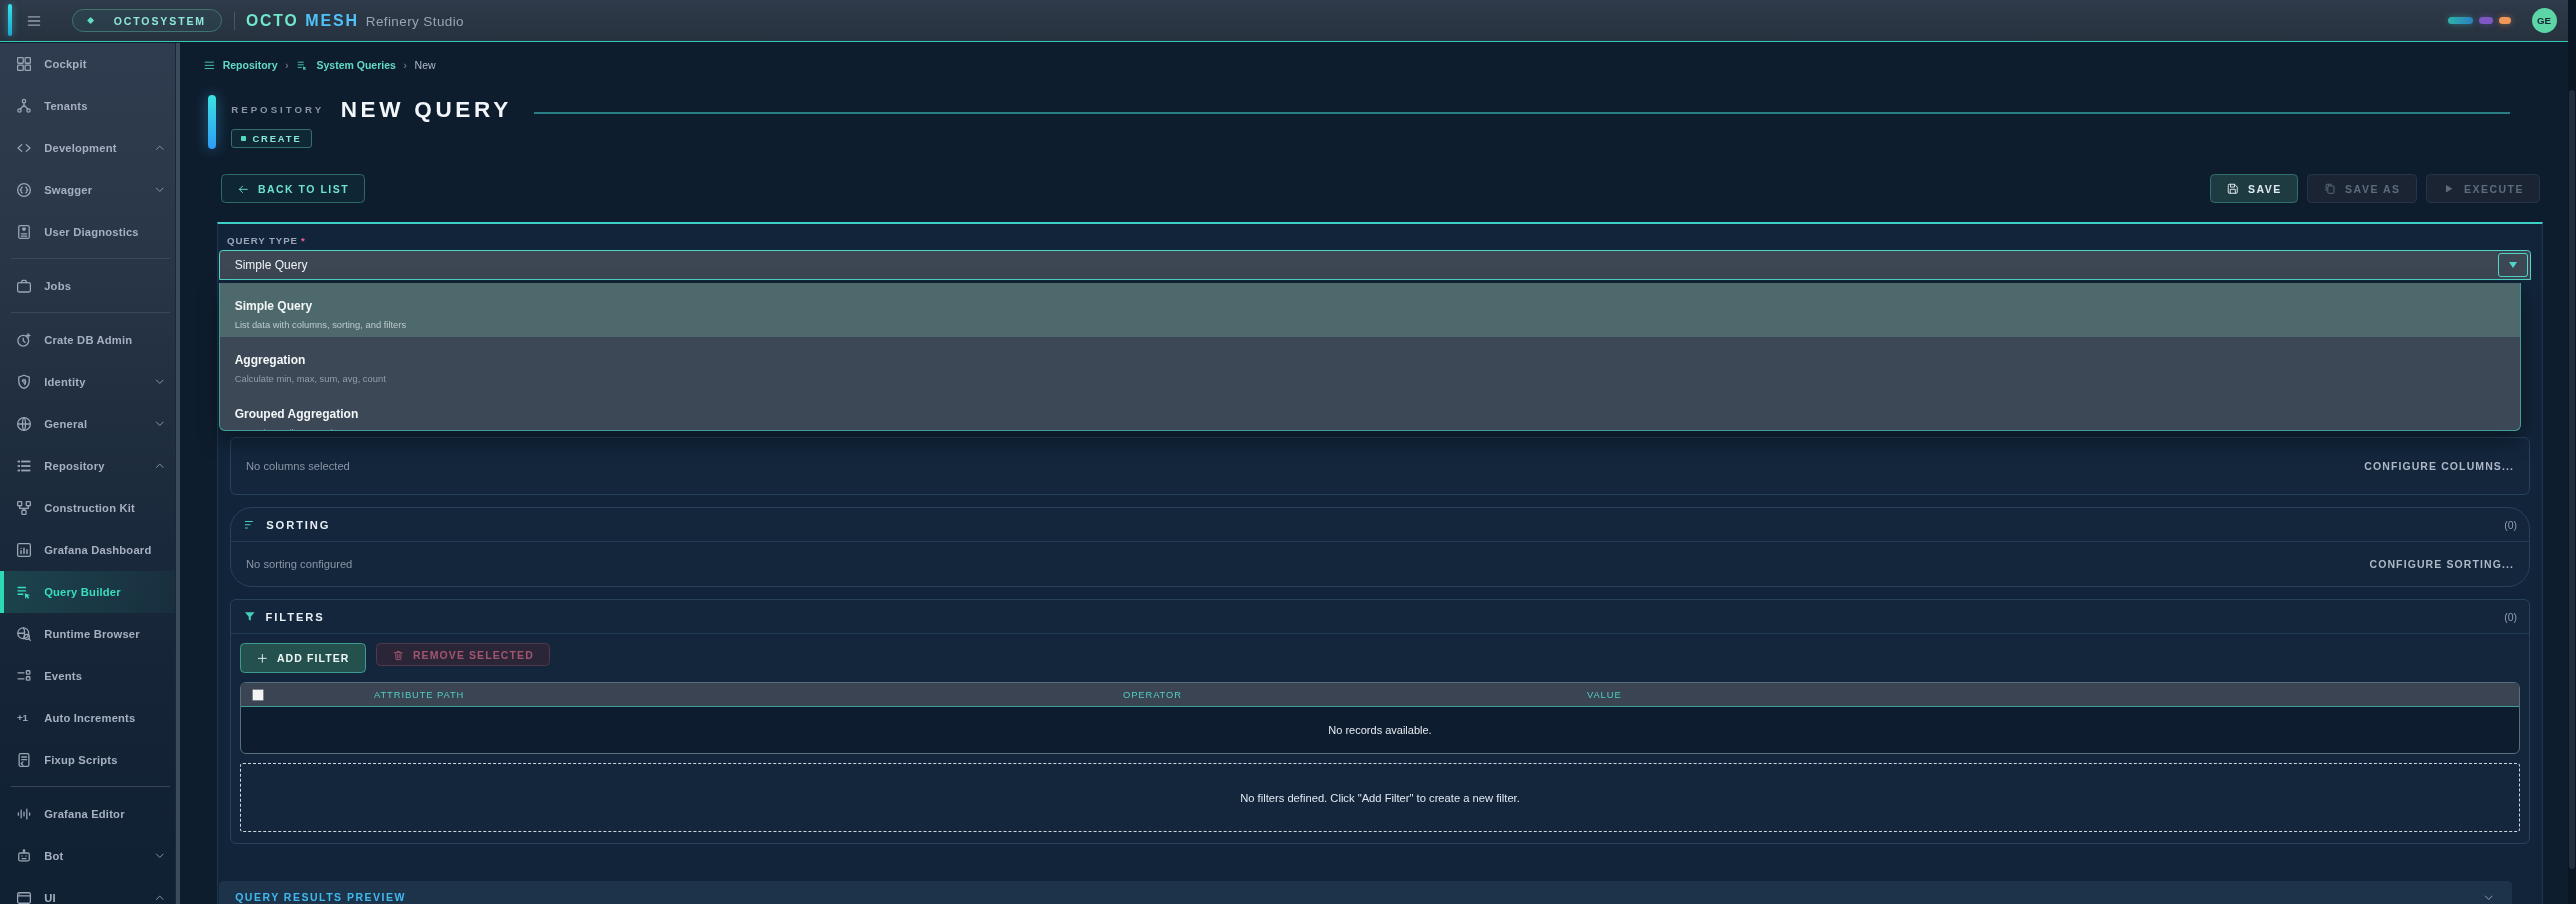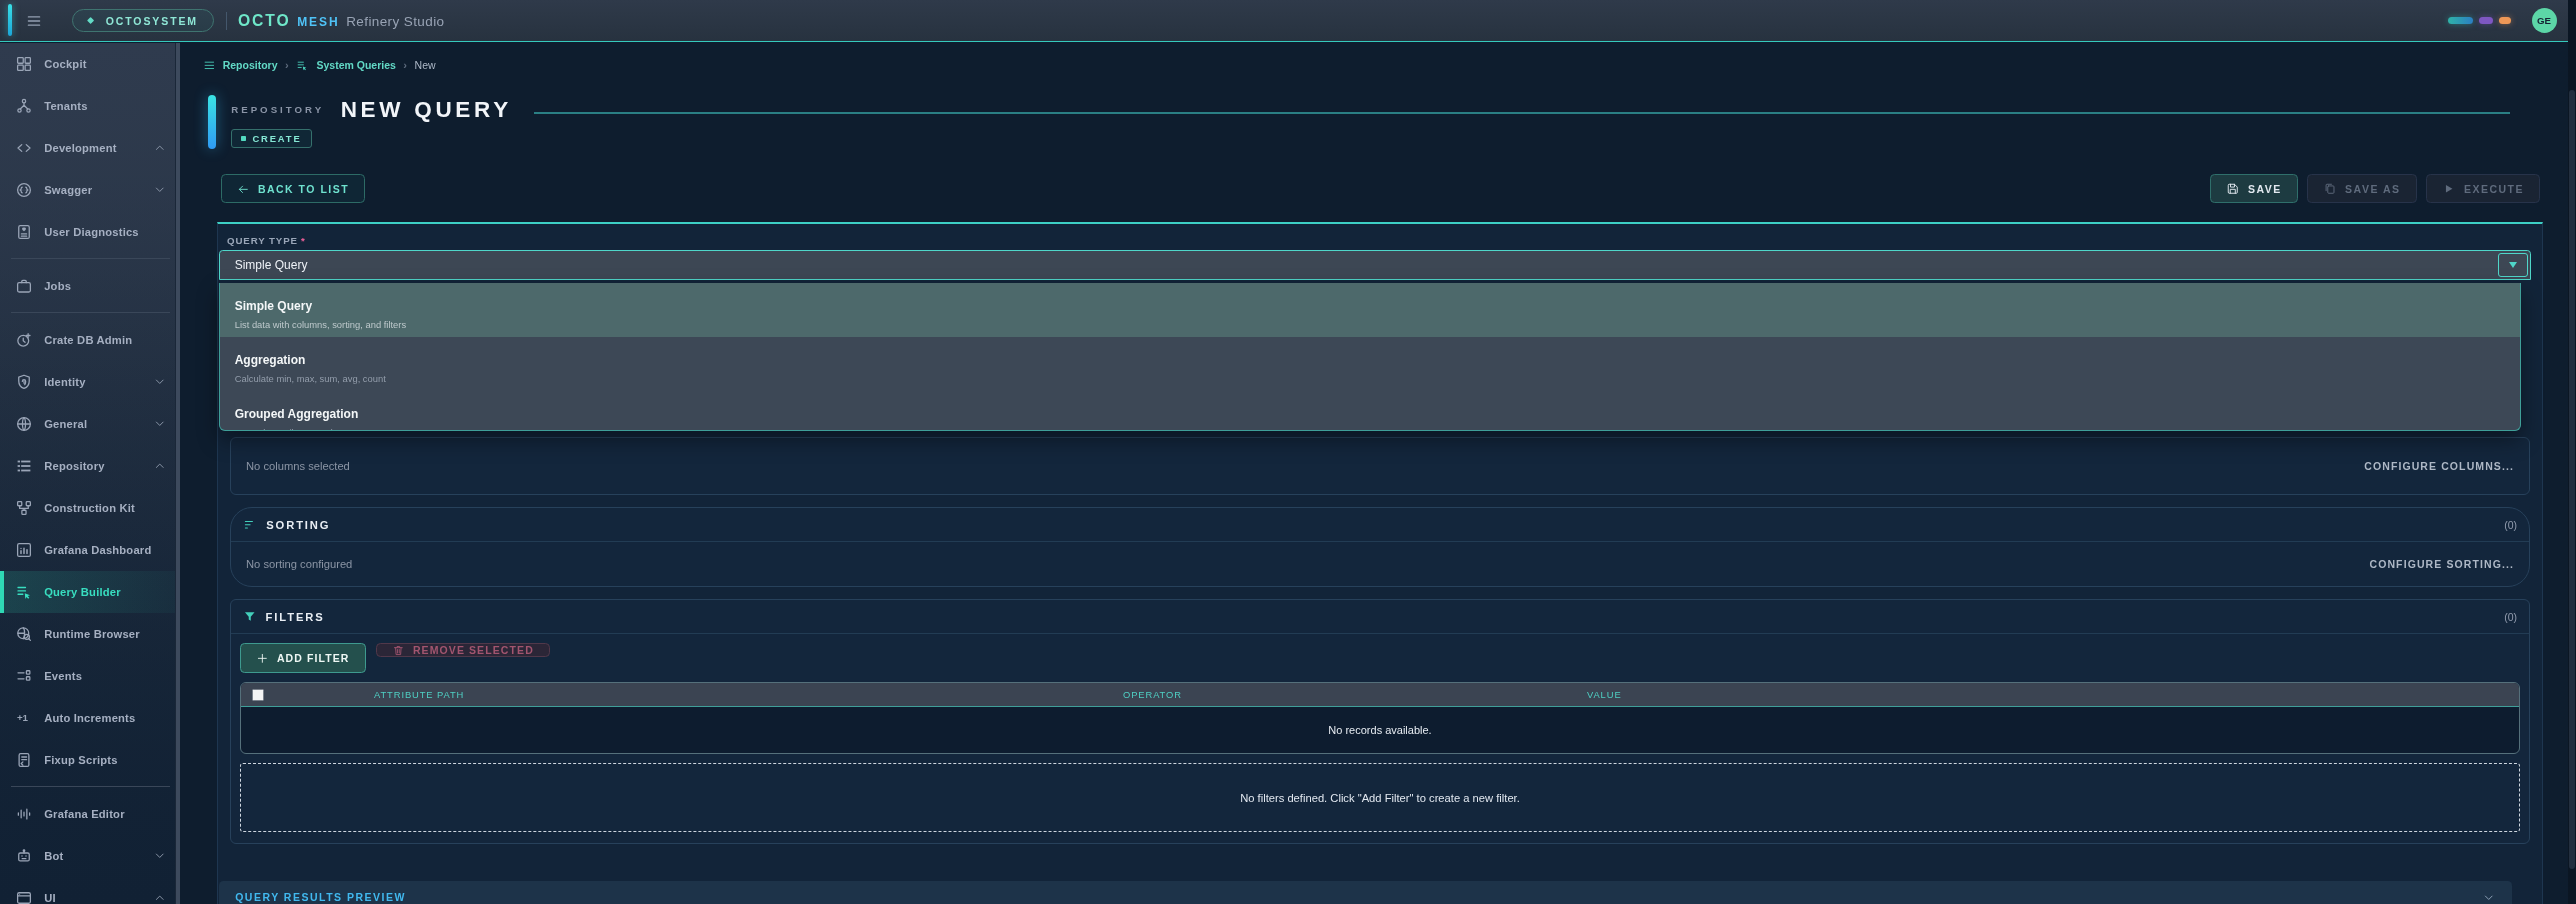--- a/index.html
+++ b/index.html
@@ -15,29 +15,29 @@
   .topbar {
     position:absolute; top:0; left:0; width:2576px; height:42px;
     background:linear-gradient(180deg,#2f3a4a 0%,#27323f 100%);
     border-bottom:1.5px solid #35c9bd;
     display:flex; align-items:center; z-index:50;
   }
   .tb-accent { position:absolute; left:7.5px; top:3.7px; width:4.5px; height:32px; border-radius:2.2px;
     background:linear-gradient(180deg,#39e0e6,#1ca6d8); box-shadow:0 0 7.5px rgba(57,224,230,.5); }
   .tb-burger { margin-left:25px; color:#94a0b2; cursor:pointer; }
   .brand-chip {
-    margin-left:28.5px; height:23px; padding:8px 15px; display:flex; align-items:center; gap:13px;
+    margin-left:28.5px; height:23px; padding:8px 15px; display:flex; align-items:center; gap:21px;
     border:0.7px solid #3f7470; border-radius:12px; background:rgba(61,214,188,.05);
     color:#8fe7d6; font-size:10.5px; font-weight:bold; letter-spacing:1.9px; cursor:pointer;
   }
   .chip-diamond { width:5.2px; height:5.2px; background:#63dcc6; transform:rotate(45deg); border-radius:0.7px; }
   .tb-divider { width:0.7px; height:18px; background:#44576c; margin:0 11.2px 0 12px; }
   .logo { display:flex; align-items:baseline; gap:6.7px; }
   .logo-primary { color:#6fe7c9; font-size:15.7px; font-weight:bold; letter-spacing:1.9px; }
-  .logo-secondary { color:#4fc3f7; font-size:12px; font-weight:bold; letter-spacing:1.9px; }
+  .logo-secondary { color:#4fc3f7; font-size:16px; font-weight:bold; letter-spacing:1.9px; }
   .logo-suffix { color:#98a3b4; font-size:13.5px; letter-spacing:0.4px; }
   .tb-right { margin-left:auto; display:flex; align-items:center; margin-right:19.5px; }
   .tb-pills { display:flex; align-items:center; gap:6px; margin-right:21px; }
   .pill { height:6.7px; border-radius:3.7px; cursor:pointer; }
   .pill-1 { width:25px; background:linear-gradient(90deg,#2fb3a8,#2b7fc2); box-shadow:0 0 6px rgba(47,179,168,.5); }
   .pill-2 { width:14.2px; background:#7e57c2; box-shadow:0 0 6px rgba(126,87,194,.5); }
   .pill-3 { width:11.2px; background:#ef9857; box-shadow:0 0 6px rgba(239,152,87,.5); }
   .avatar { width:25px; height:25px; border-radius:50%; background:#5cd6a7; color:#152233;
     display:flex; align-items:center; justify-content:center; font-size:9.7px; font-weight:bold; cursor:pointer; }
 
@@ -126,21 +126,21 @@
   .text-btn { margin-left:auto; color:#aeb8c6; font-size:10.5px; font-weight:bold; letter-spacing:1.1px; cursor:pointer; background:none; border:none; }
 
   .columns-box { margin:157px 12px 0 12px; height:58px; border:0.7px solid #27415b; border-radius:6px;
     background:#13263c; display:flex; align-items:center; padding:0 15px; }
   .sorting-card { margin-top:12px;border-radius:22px; }
   .sorting-card .card-row { height:44px; }
   .filters-card { margin-top:12px; padding-bottom:10.5px; }
   .filters-body { padding:9px 9px 0 9px; }
   .filter-btns { display:flex; gap:10.5px; }
   .btn-add { border-color:#3e9a8f; background:#24504d; color:#eef7f4; height:30px; letter-spacing:1.1px; }
-  .btn-remove { border-color:#51384a; background:#2b2637; color:#a2556f; height:14px; letter-spacing:1.1px; cursor:default; }
+  .btn-remove { border-color:#51384a; background:#2b2637; color:#a2556f; height:23px; letter-spacing:1.1px; cursor:default; }
 
   .filter-table { margin-top:9px; border:0.7px solid #55707b; border-radius:6px; overflow:hidden; background:#0d1c2f; }
   .ft-header { display:grid; grid-template-columns:36px 749px 464px 1fr; align-items:center;
     height:24px; background:#3b4452; border-bottom:1.5px solid #3f9f99; }
   .ft-h { color:#4fd0c4; font-size:9.4px; font-weight:normal; letter-spacing:0.9px; padding-left:97px; }
   .ft-checkbox { width:12px; height:12px; background:#f4f4f4; border:1.5px solid #7a828c; border-radius:1.5px; margin-left:11.2px; cursor:pointer; }
   .ft-empty { height:46px; display:flex; align-items:center; justify-content:center; color:#e6ebf1; font-size:11px; }
 
   .dashed-box { margin-top:9px; height:69px; border:1.5px dashed #cfd7e0; border-radius:3px;
     display:flex; align-items:center; justify-content:center; color:#e2e8f0; font-size:11.2px; }

